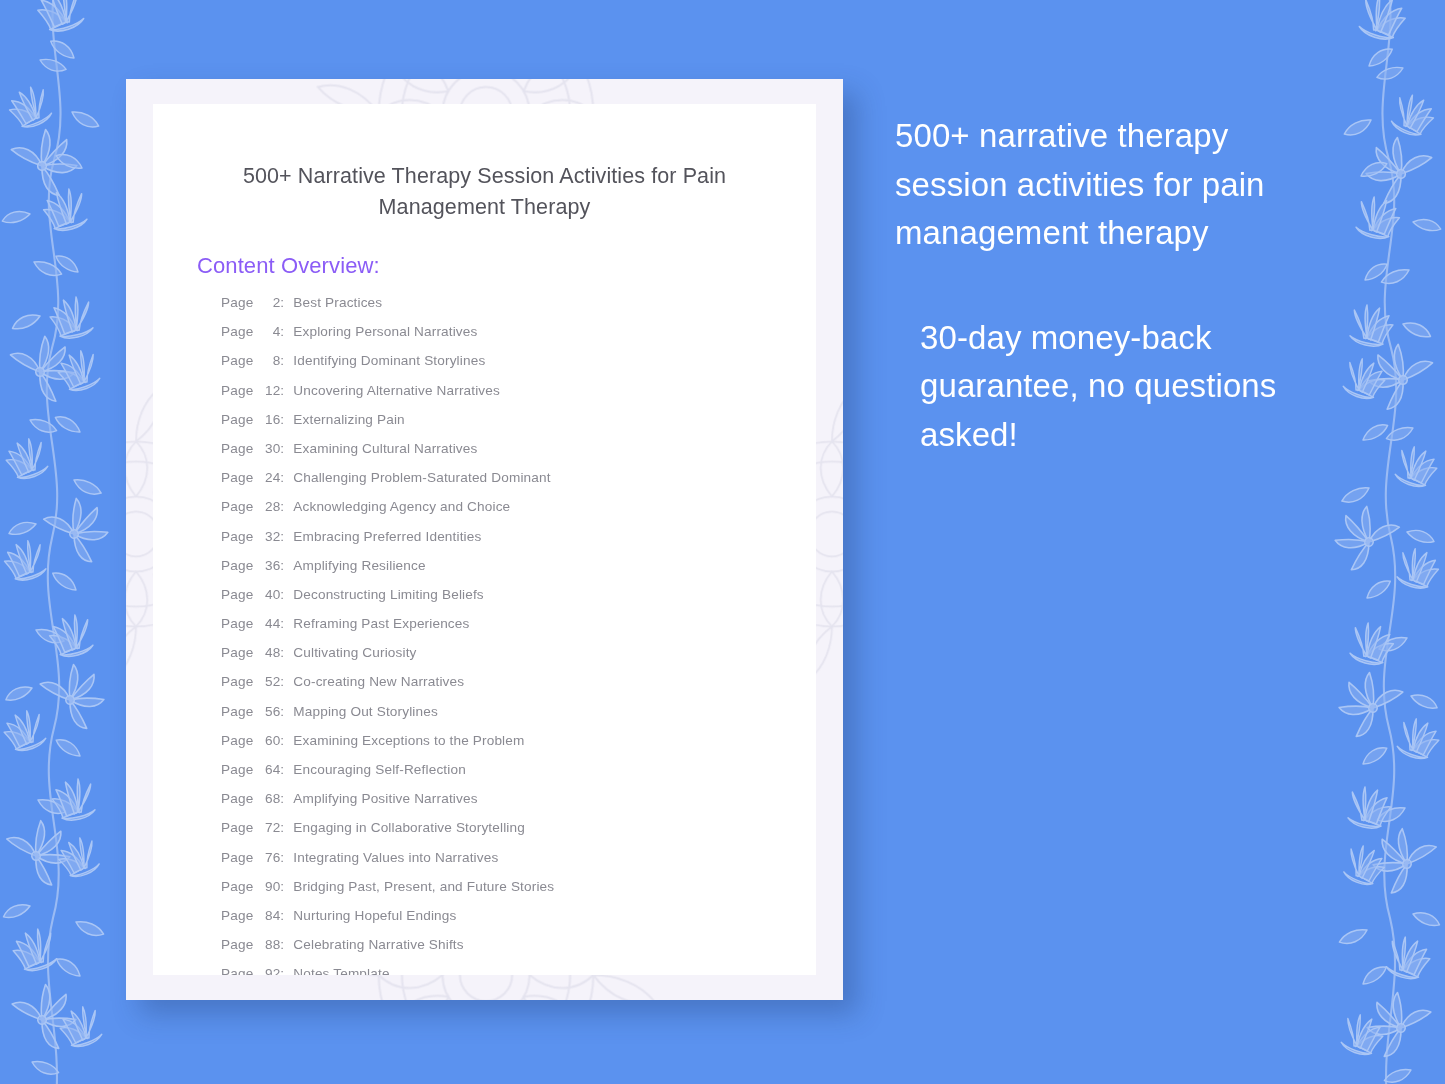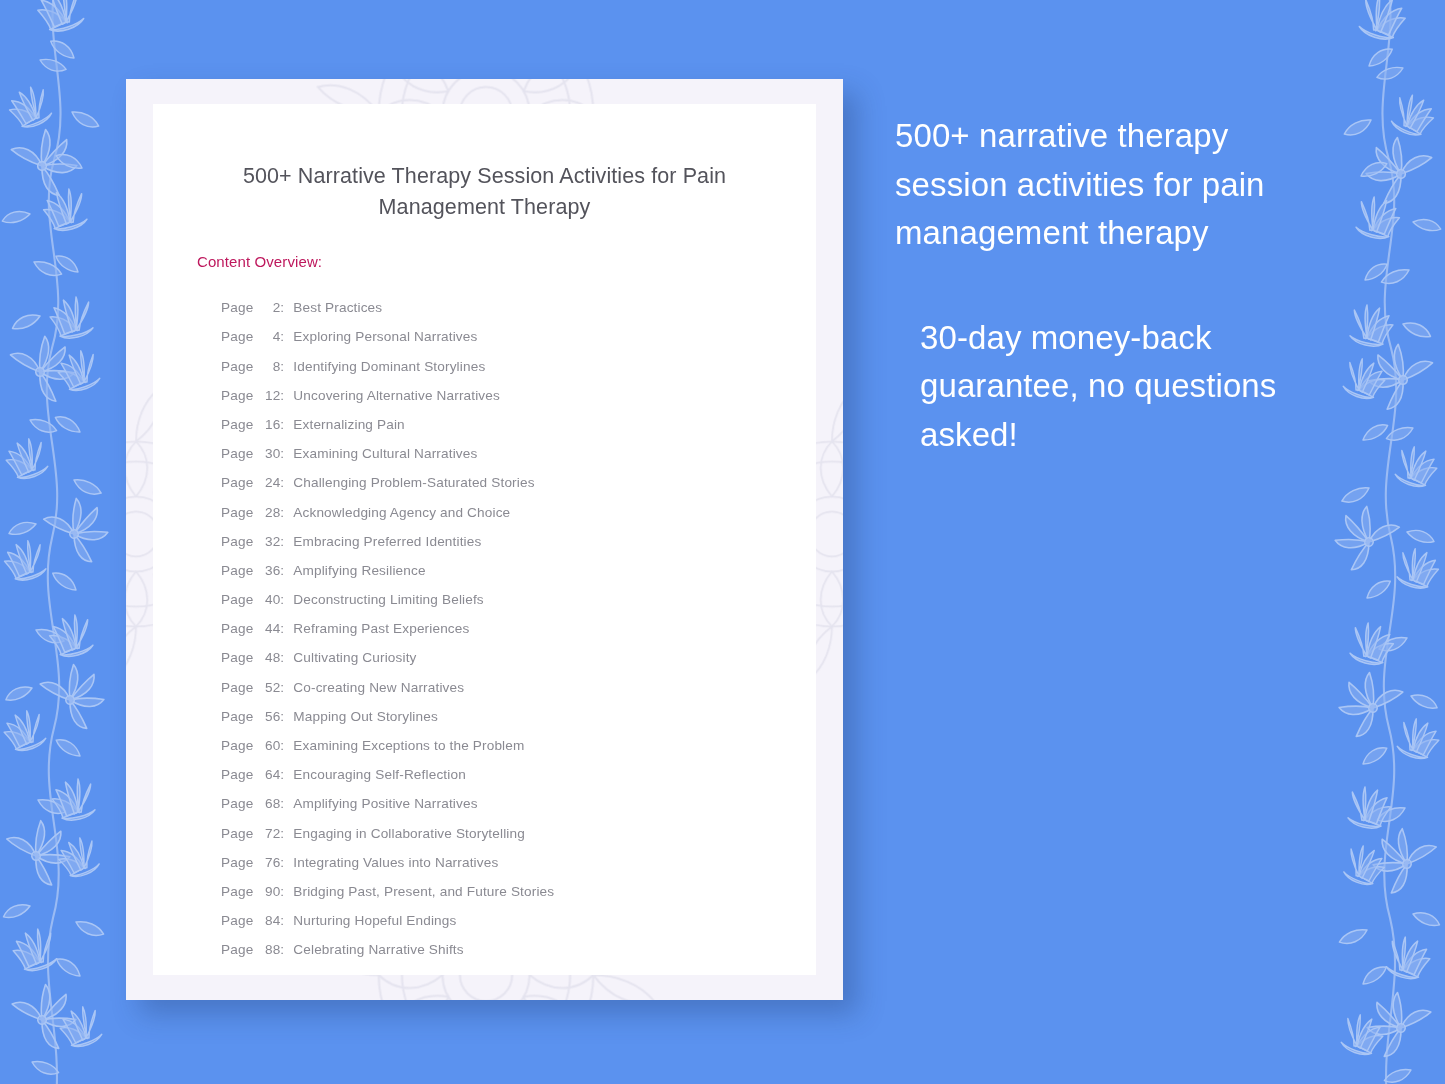--- a/index.html
+++ b/index.html
@@ -68,33 +68,33 @@
     font-size: 21.5px;
     line-height: 31px;
     font-weight: 400;
     text-align: center;
     color: #53535B;
     letter-spacing: .1px;
   }
   #content-overview-label {
     margin: 0;
     padding: 30px 0 0 44px;
-    font-size: 15px;
-    color: #be185d;
+    font-size: 22px;
+    color: #8b5cf6;
     letter-spacing: .1px;
   }
 
   #toc-list {
     list-style: none;
     margin: 0;
     padding: 16px 0 0 0;
   }
   .toc-row {
     display: flex;
-    align-items: flex-end;
+    align-items: flex-start;
     padding: 0 0 0 68px;
     height: 29.2px;
     font-size: 13.6px;
     color: #8A8A92;
     letter-spacing: .15px;
     white-space: nowrap;
   }
   .toc-page-label { }
   .toc-page-num {
     display: inline-block;
@@ -504,21 +504,21 @@
           <li class="toc-row">
             <span class="toc-page-label">Page</span>
             <span class="toc-page-num">30</span>
             <span class="toc-colon">:</span>
             <span class="toc-title">Examining Cultural Narratives</span>
           </li>
           <li class="toc-row">
             <span class="toc-page-label">Page</span>
             <span class="toc-page-num">24</span>
             <span class="toc-colon">:</span>
-            <span class="toc-title">Challenging Problem-Saturated Stories</span>
+            <span class="toc-title">Challenging Problem-Saturated Dominant</span>
           </li>
           <li class="toc-row">
             <span class="toc-page-label">Page</span>
             <span class="toc-page-num">28</span>
             <span class="toc-colon">:</span>
             <span class="toc-title">Acknowledging Agency and Choice</span>
           </li>
           <li class="toc-row">
             <span class="toc-page-label">Page</span>
             <span class="toc-page-num">32</span>

